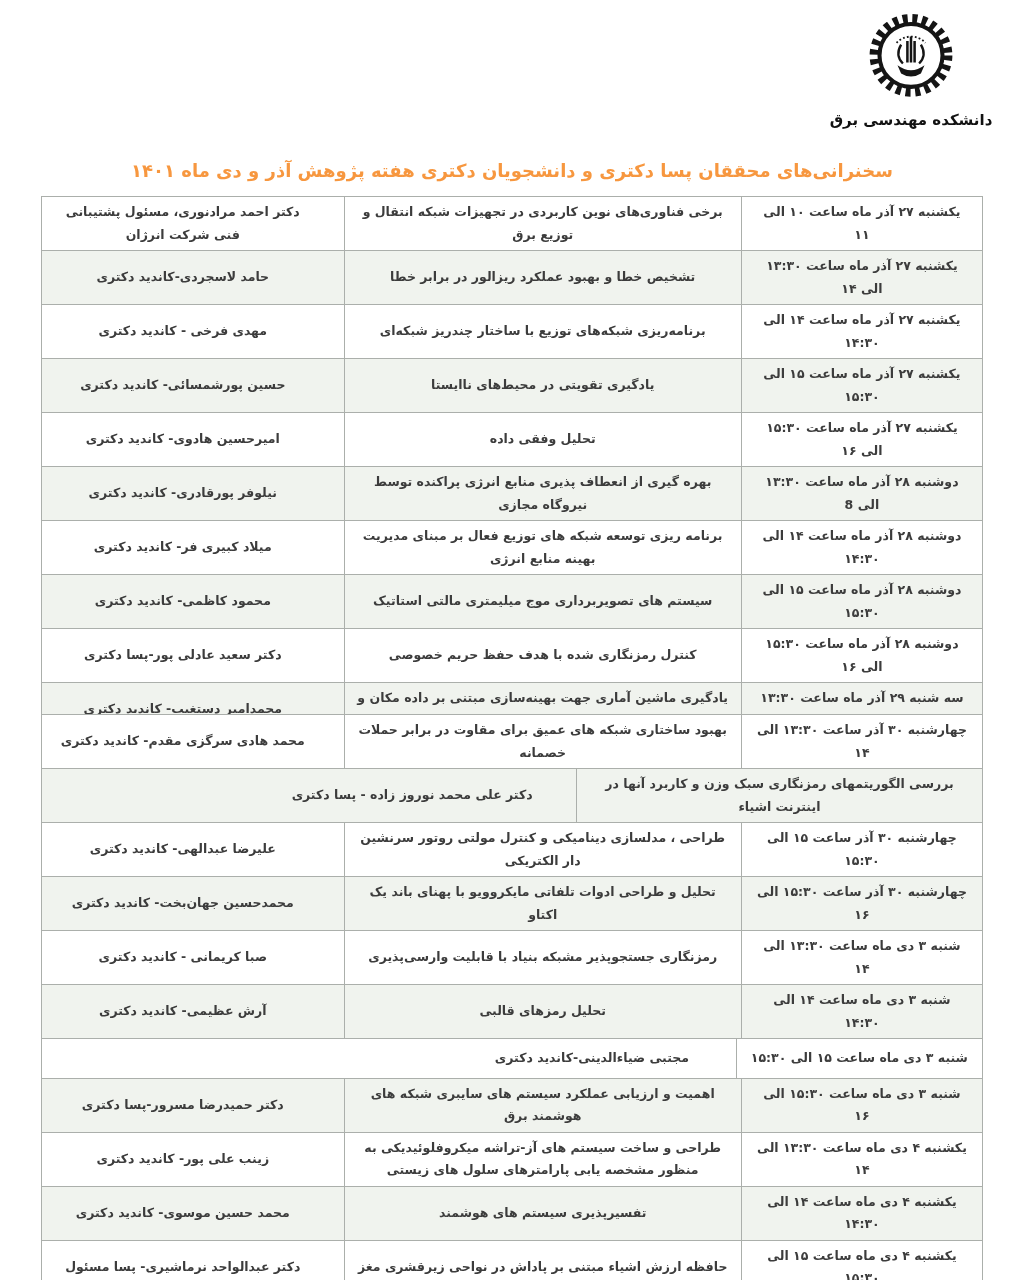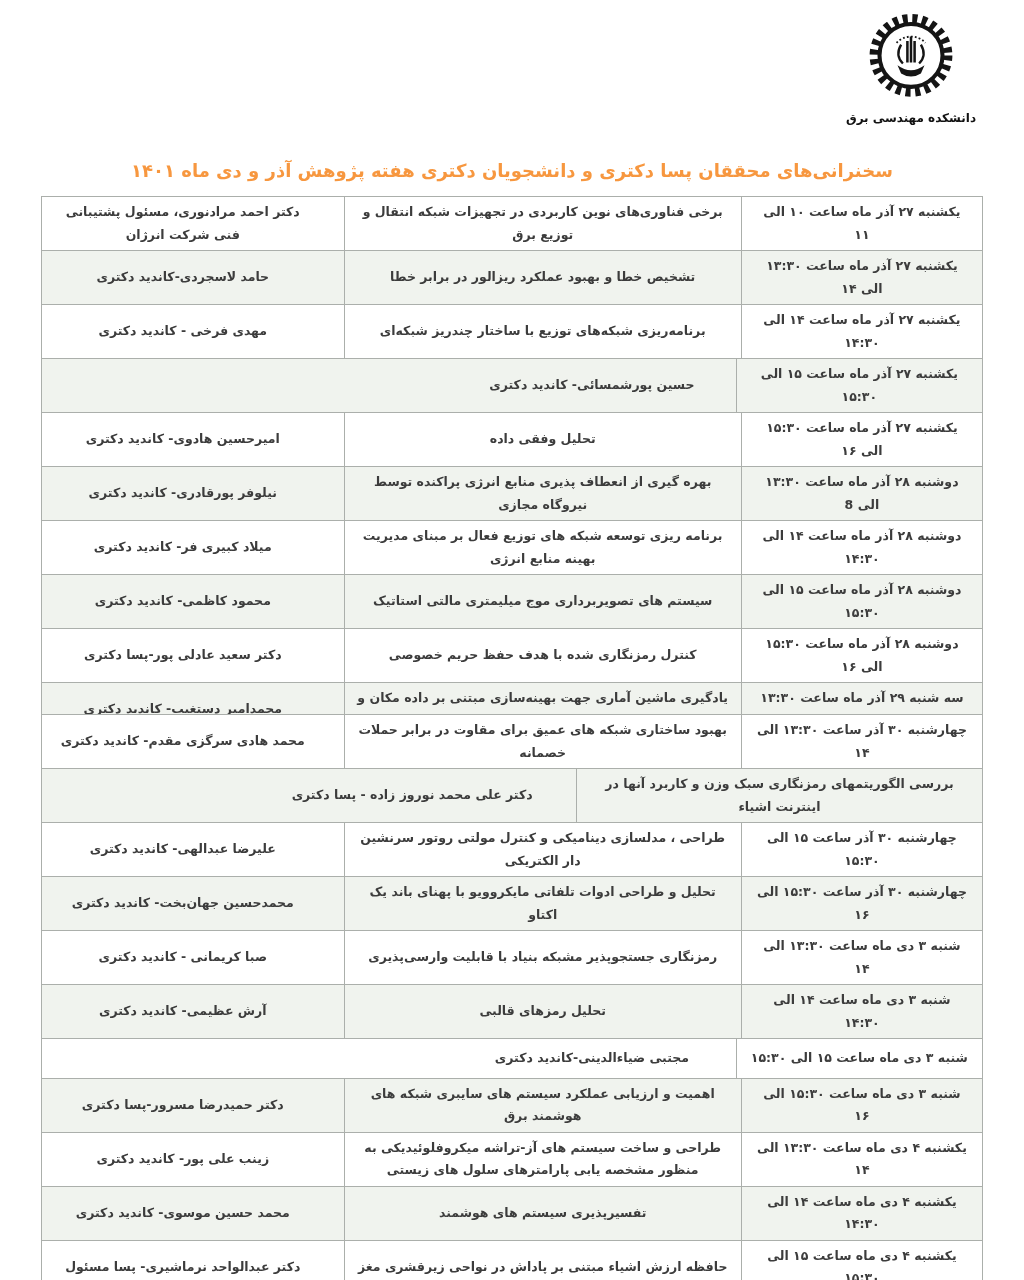--- a/index.html
+++ b/index.html
@@ -3,21 +3,21 @@
 <meta charset="utf-8">
 <style>
   html,body{margin:0;padding:0;background:#ffffff;}
   .page{
     position:relative;width:1024px;height:1280px;background:#fff;
     font-family:"DejaVu Sans",sans-serif;direction:rtl;overflow:hidden;
   }
   
   .logo-wrap{position:absolute;top:12px;right:28px;width:170px;text-align:center;}
   .logo-wrap svg{display:block;margin:0 auto;}
-  .logo-caption{margin-top:5px;font-size:12px;font-weight:bold;color:#121212;}
+  .logo-caption{margin-top:5px;font-size:15px;font-weight:bold;color:#121212;}
   .title{
     position:absolute;top:148px;left:0;right:0;margin:12px;text-align:center;
     font-size:18px;font-weight:bold;color:var(--accent,#F7973F);letter-spacing:0;
   }
   
   .rtable{
     position:absolute;right:41px;width:942px;box-sizing:border-box;
     border:1px solid var(--border,#ABAFAB);background:#fff;
   }
   #table-0{top:196px;}
@@ -66,20 +66,21 @@
         <div class="cell topic">تشخیص خطا و بهبود عملکرد ریزالور در برابر خطا</div>
         <div class="cell speaker">حامد لاسجردی-کاندید دکتری</div>
       </div>
       <div class="trow">
         <div class="cell date">یکشنبه ۲۷ آذر ماه ساعت ۱۴ الی ۱۴:۳۰</div>
         <div class="cell topic">برنامه‌ریزی شبکه‌های توزیع با ساختار چندریز شبکه‌ای</div>
         <div class="cell speaker">مهدی فرخی - کاندید دکتری</div>
       </div>
       <div class="trow shaded">
         <div class="cell date">یکشنبه ۲۷ آذر ماه ساعت ۱۵ الی ۱۵:۳۰</div>
+        <div class="cell topic">یادگیری تقویتی در محیط‌های ناایستا</div>
         <div class="cell speaker">حسین پورشمسائی- کاندید دکتری</div>
       </div>
       <div class="trow">
         <div class="cell date">یکشنبه ۲۷ آذر ماه ساعت ۱۵:۳۰ الی ۱۶</div>
         <div class="cell topic">تحلیل وفقی داده</div>
         <div class="cell speaker">امیرحسین هادوی- کاندید دکتری</div>
       </div>
       <div class="trow shaded">
         <div class="cell date">دوشنبه ۲۸ آذر ماه ساعت ۱۳:۳۰ الی 8</div>
         <div class="cell topic">بهره گیری از انعطاف پذیری منابع انرژی پراکنده توسط نیروگاه مجازی</div>

